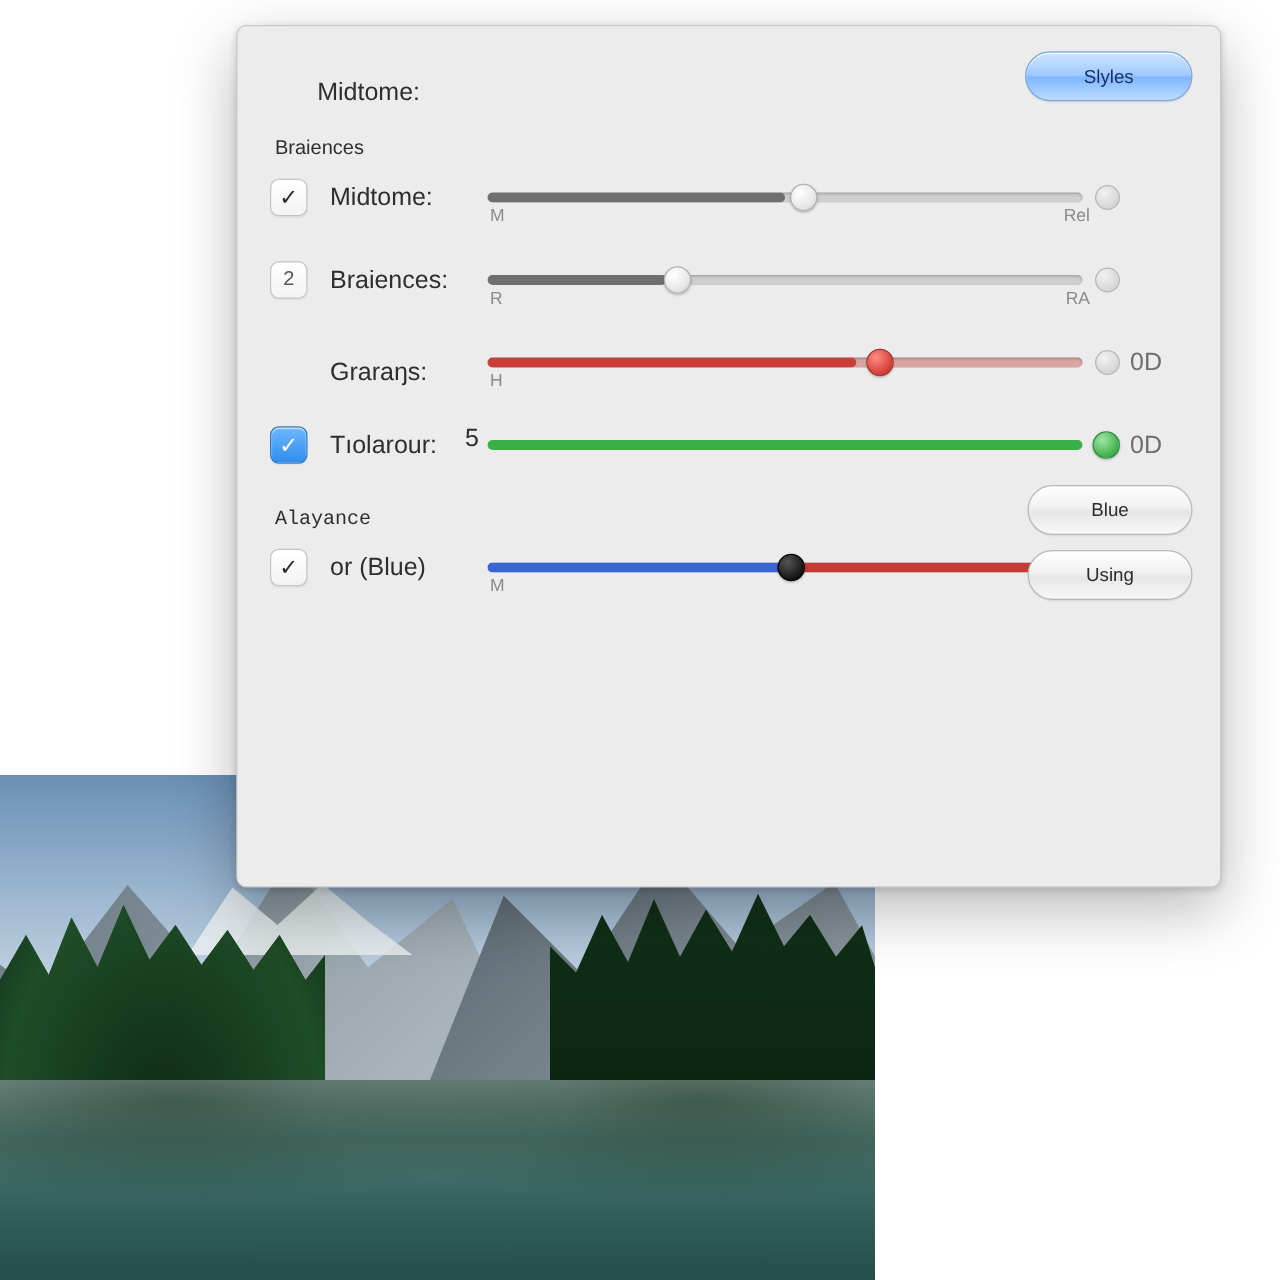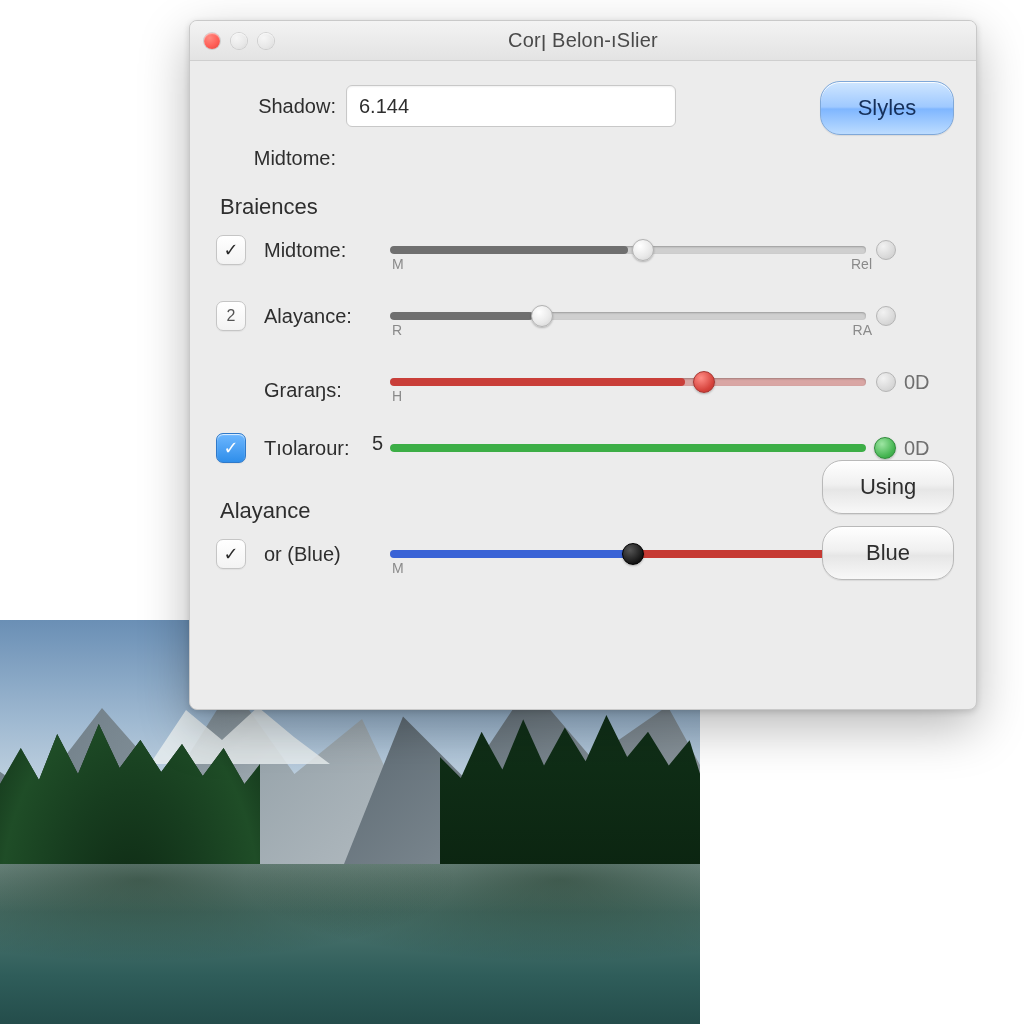--- a/index.html
+++ b/index.html
@@ -148,37 +148,37 @@
   .bottom-buttons {
     position: absolute;
     right: 22px;
     bottom: 18px;
     display: flex;
     flex-direction: column;
     gap: 12px;
     width: 132px;
   }
   .aqua-btn {
-    height: 54px;
+    height: 40px;
     border-radius: 20px;
     border: 1px solid #b9b9b9;
     background: linear-gradient(#ffffff,#f0f0f0 45%,#e6e6e6 55%,#f8f8f8);
-    font-size: 22px;
+    font-size: 15px;
     color: #2d2d2d;
     box-shadow: 0 1px 1px rgba(0,0,0,.08), inset 0 1px 0 rgba(255,255,255,.9);
     cursor: default;
   }
   .aqua-btn.primary {
     background: linear-gradient(#cfe6ff,#9fc9ff 48%,#7fb6ff 52%,#bcdcff);
     border-color: #7fa8d9;
     color: #16305a;
   }
 
   .section-label {
-    font-size: 22px;
+    font-size: 16px;
     color: #2e2e2e;
     margin: 24px 0 10px 4px;
   }
 
   .slider-row {
     display: grid;
     grid-template-columns: 40px 118px 1fr 46px;
     align-items: center;
     column-gap: 8px;
     margin-bottom: 6px;
@@ -265,39 +265,27 @@
   <div class="mountain2"></div>
   <div class="snow1"></div>
   <div class="trees-left"></div>
   <div class="trees-right"></div>
   <div class="grass"></div>
   <div class="lake"></div>
   <div class="lake-reflection"></div>
 </div>
 
 <div class="window">
-  <div class="titlebar">
-    <div class="traffic-lights">
-      <div class="tl close"></div>
-      <div class="tl min"></div>
-      <div class="tl max"></div>
-    </div>
-    <div class="title">Corן Belon-ıSlier</div>
-  </div>
 
   <div class="content">
 
     <div class="right-buttons">
       <button class="aqua-btn primary">Slyles</button>
     </div>
 
-    <div class="row" style="margin-top:2px;">
-      <div class="form-label">Shadow:</div>
-      <input class="text-input" value="6.144" style="">
-    </div>
 
     <div class="row" style="margin-top:20px;">
       <div class="form-label">Midtome:</div>
     </div>
 
     <div class="section-label">Braiences</div>
 
     <div class="slider-row">
       <div class="check">✓</div>
       <div class="s-label">Midtome:</div>
@@ -308,21 +296,21 @@
         <div class="thumb" style="left:50%"></div>
         <div class="end-dot"></div>
         <div class="tick-l">M</div>
         <div class="tick-r">Rel</div>
       </div>
       <div></div>
     </div>
 
     <div class="slider-row" style="margin-top:26px;">
       <div class="check num">2</div>
-      <div class="s-label">Alayance:</div>
+      <div class="s-label">Braiences:</div>
       <div class="track-wrap">
         <div class="track">
             <div class="fill" style="width:30%"></div>
           </div>
         <div class="thumb" style="left:30%"></div>
         <div class="end-dot"></div>
         <div class="tick-l">R</div>
         <div class="tick-r">RA</div>
       </div>
       <div></div>
@@ -348,34 +336,34 @@
       <div class="track-wrap">
         <div class="track green">
             <div class="fill" style="width:100%"></div>
           </div>
         <div class="thumb green" style="left:calc(100% - 11px)"></div>
         <div class="tick-l" style="left:-18px; top:4px; font-size:20px; color:#2e2e2e;">5</div>
       </div>
       <div class="end-label">0D</div>
     </div>
 
-    <div class="section-label" style="margin-top:30px;">Alayance</div>
+    <div class="section-label" style="margin-top:30px;font-family:Liberation Mono, monospace;">Alayance</div>
 
     <div class="slider-row" style="margin-top:2px;">
       <div class="check">✓</div>
       <div class="s-label">or (Blue)</div>
       <div class="track-wrap">
         <div class="split-track">
           <div class="left" style="width:48%"></div>
           <div class="right" style="width:52%"></div>
         </div>
         <div class="thumb black" style="left:48%"></div>
         <div class="tick-l">M</div>
       </div>
       <div class="end-label">4I2</div>
     </div>
 
     <div class="bottom-buttons">
+      <button class="aqua-btn">Blue</button>
       <button class="aqua-btn">Using</button>
-      <button class="aqua-btn">Blue</button>
     </div>
   </div>
 </div>
 
 </body></html>

